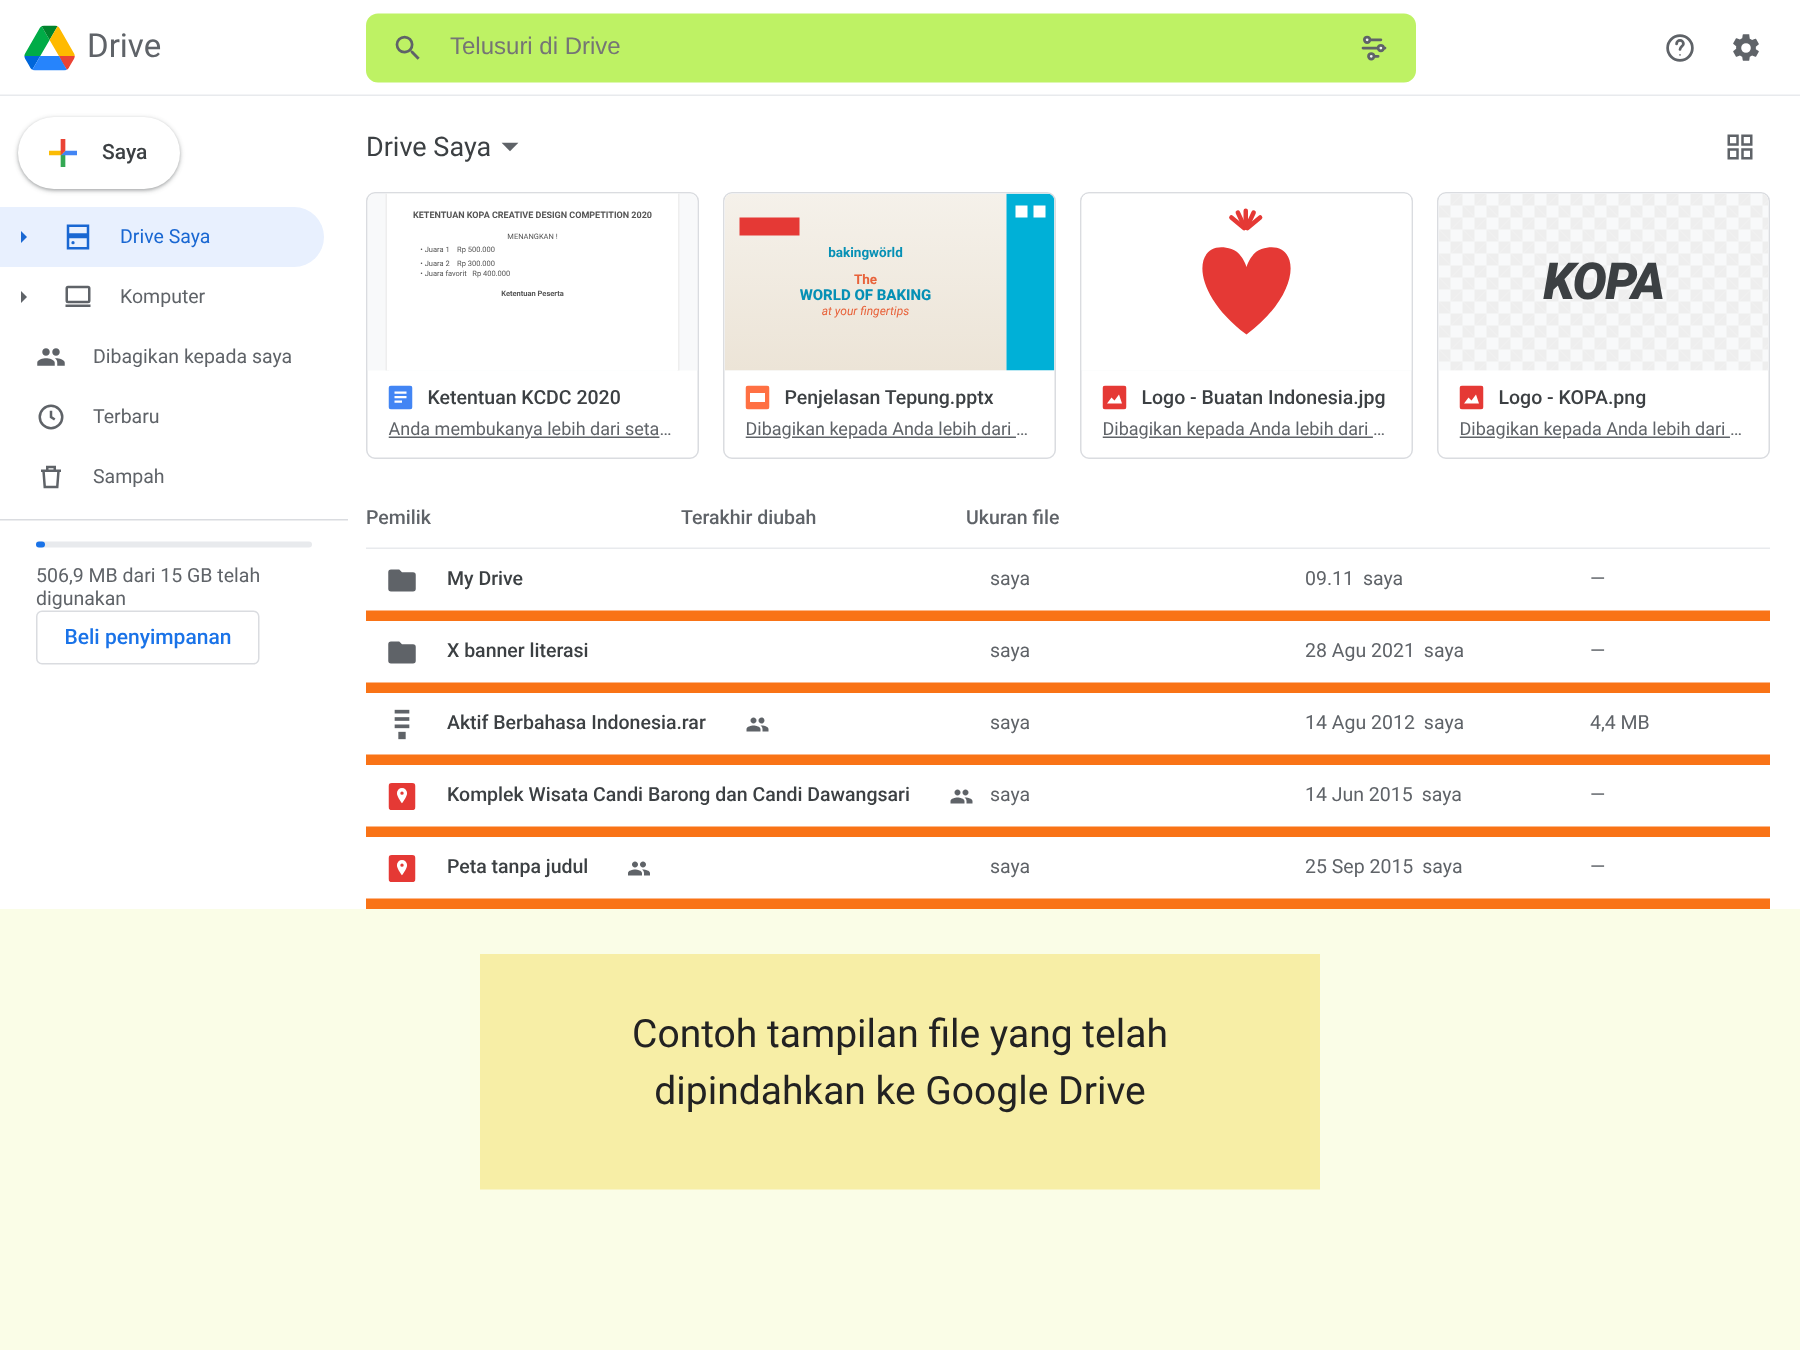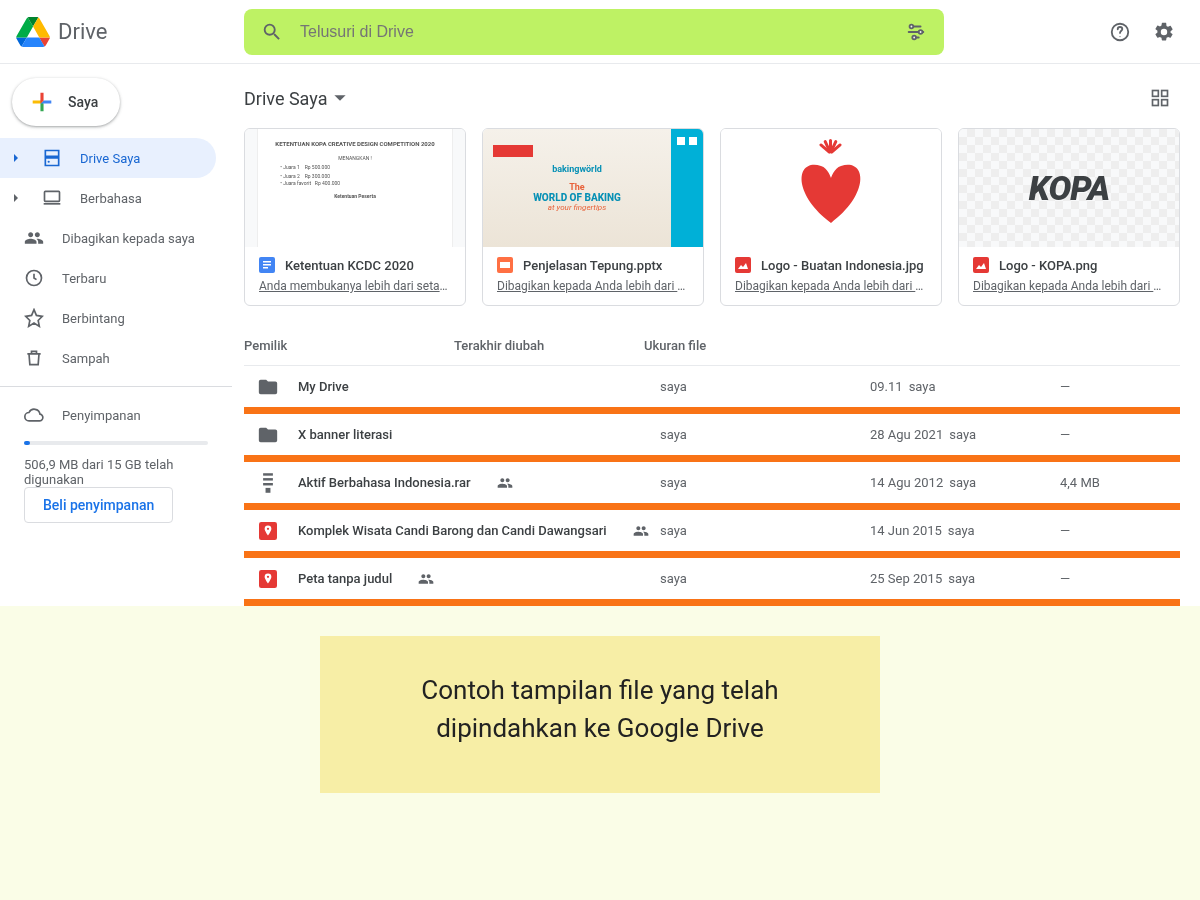--- a/index.html
+++ b/index.html
@@ -161,21 +161,21 @@
               <svg width="10" height="10" viewBox="0 0 10 10">
                 <path d="M3 1l4 4-4 4z" fill="currentColor"></path>
               </svg>
             </span>
           <span class="nav-icon">
               <svg width="20" height="20" viewBox="0 0 24 24" fill="none" stroke="currentColor" stroke-width="2">
                 <rect x="3" y="4" width="18" height="12" rx="1"></rect>
                 <path d="M2 19h20"></path>
               </svg>
             </span>
-          <span>Berbahasa</span>
+          <span>Komputer</span>
         </li>
         <li class="nav-item">
           <span class="nav-icon">
               <svg width="20" height="20" viewBox="0 0 24 24" fill="currentColor">
                 <path d="M16 11c1.66 0 3-1.34 3-3s-1.34-3-3-3-3 1.34-3 3 1.34 3 3 3zm-8 0c1.66 0 3-1.34 3-3S9.66 5 8 5 5 6.34 5 8s1.34 3 3 3zm0 2c-2.33 0-7 1.17-7 3.5V19h14v-2.5c0-2.33-4.67-3.5-7-3.5zm8 0c-.29 0-.62.02-.97.05 1.16.84 1.97 1.97 1.97 3.45V19h6v-2.5c0-2.33-4.67-3.5-7-3.5z"></path>
               </svg>
             </span>
           <span>Dibagikan kepada saya</span>
         </li>
         <li class="nav-item">
@@ -183,45 +183,27 @@
               <svg width="20" height="20" viewBox="0 0 24 24" fill="none" stroke="currentColor" stroke-width="2">
                 <circle cx="12" cy="12" r="9"></circle>
                 <path d="M12 7v5l3 2"></path>
               </svg>
             </span>
           <span>Terbaru</span>
         </li>
         <li class="nav-item">
           <span class="nav-icon">
               <svg width="20" height="20" viewBox="0 0 24 24" fill="none" stroke="currentColor" stroke-width="2">
-                <path d="M12 2l2.9 6.9L22 10l-5 4.9 1.4 7.1L12 18l-6.4 4L7 14.9 2 10l7.1-1.1z"></path>
-              </svg>
-            </span>
-          <span>Berbintang</span>
-        </li>
-        <li class="nav-item">
-          <span class="nav-icon">
-              <svg width="20" height="20" viewBox="0 0 24 24" fill="none" stroke="currentColor" stroke-width="2">
                 <path d="M4 7h16M9 7V4h6v3M6 7l1 13h10l1-13"></path>
               </svg>
             </span>
           <span>Sampah</span>
         </li>
       </ul>
       <div class="nav-divider"></div>
-      <ul class="nav">
-        <li class="nav-item">
-          <span class="nav-icon">
-              <svg width="20" height="20" viewBox="0 0 24 24" fill="none" stroke="currentColor" stroke-width="2">
-                <path d="M6 19a5 5 0 010-10 7 7 0 0113.2 2A4 4 0 0118 19z"></path>
-              </svg>
-            </span>
-          <span>Penyimpanan</span>
-        </li>
-      </ul>
       <div class="storage-box">
         <div class="storage-bar"></div>
         <div>506,9 MB dari 15 GB telah digunakan</div>
         <div class="buy-btn">
             <span>Beli penyimpanan</span>
           </div>
       </div>
     </div>
 
     <div class="main">

